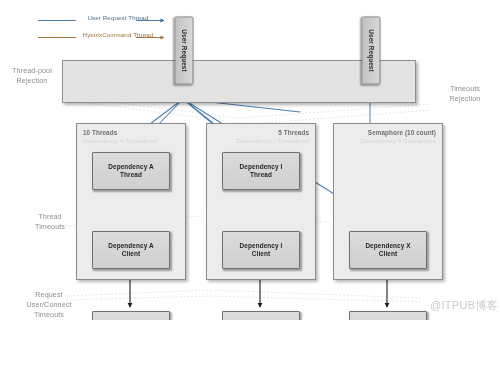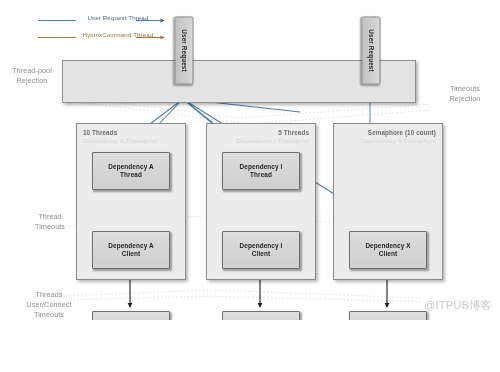--- a/index.html
+++ b/index.html
@@ -155,21 +155,21 @@
   #node-a-client { left: 92px;  top: 231px; }
   #node-i-client { left: 222px; top: 231px; }
   #node-x-client { left: 349px; top: 231px; }
   #node-a-server { left: 92px;  top: 311px; }
   #node-i-server { left: 222px; top: 311px; }
   #node-x-server { left: 349px; top: 311px; }
 
   
   #watermark {
     position: absolute;
-    right: 8px;
+    right: 2px;
     bottom: 7px;
     font-size: 11px;
     color: #c9c9c9;
     letter-spacing: .3px;
     white-space: nowrap;
   }
 </style>
 </head>
 <body>
 
@@ -260,21 +260,21 @@
     <div>Timeouts</div>
     <div>Rejection</div>
   </div>
 
   <div class="side-note" id="note-thread-timeouts">
     <div>Thread</div>
     <div>Timeouts</div>
   </div>
 
   <div class="side-note" id="note-network-timeouts">
-    <div>Threads</div>
+    <div>Request</div>
     <div>User/Connect</div>
     <div>Timeouts</div>
   </div>
 
   <div class="pool pool-left" id="pool-a">
     <div class="pool-title">10 Threads</div>
     <div class="pool-sub">Dependency A Threadpool</div>
   </div>
 
   <div class="pool pool-right" id="pool-i">

